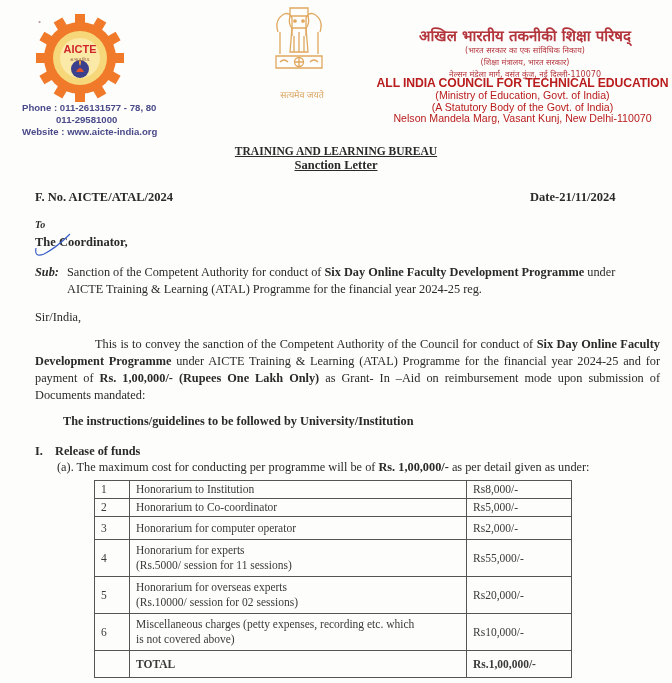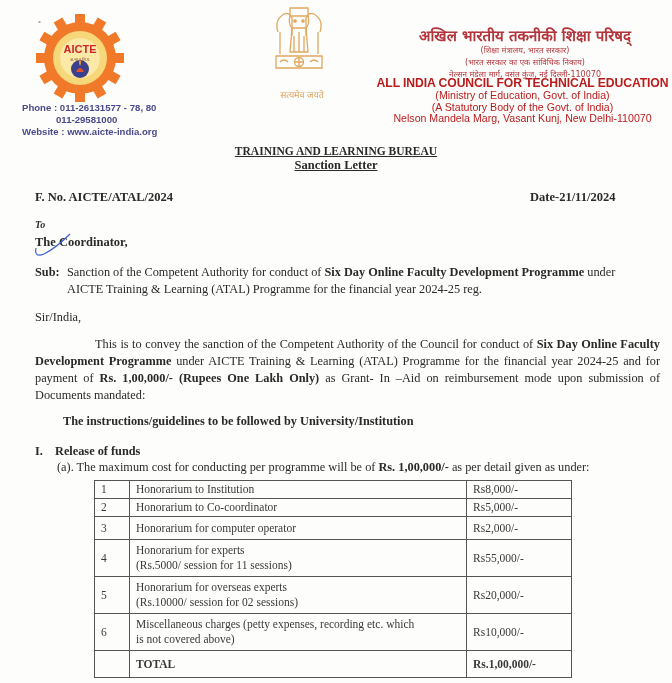--- a/index.html
+++ b/index.html
@@ -36,21 +36,21 @@
     .sanction { top: 158px; font-size: 12.5px; }
 
     .fno { left: 35px; top: 190px; font-weight: bold; font-size: 12.5px; }
     .date { left: 530px; top: 190px; font-weight: bold; font-size: 12.5px; }
     .to { left: 35px; top: 219px; font-weight: bold; font-size: 10px; font-style: italic; }
     .coord { left: 35px; top: 235px; font-weight: bold; font-size: 12.5px; }
     .tick { left: 32px; top: 228px; width: 50px; height: 30px; }
 
     .para { font-size: 12.3px; line-height: 17px; }
     .sub { left: 35px; top: 264px; width: 630px; }
-    .sub .label { font-weight: bold; display: inline-block; width: 32px; }
+    .sub .label { font-weight: bold; display: inline-block; width: 32px; font-style: italic; }
     .sub .l2 { padding-left: 32px; }
 
     .salut { left: 35px; top: 310px; font-size: 12.3px; }
     .body-para { left: 35px; top: 336px; width: 625px; text-align: justify; }
     .body-para .first { text-indent: 60px; }
 
     .instr { left: 35px; top: 414px; font-weight: bold; font-size: 12.3px; margin-left: 28px; }
     .release { left: 35px; top: 444px; font-size: 12.3px; font-weight: bold; }
     .release .num { display: inline-block; width: 20px; }
     .release-a { left: 57px; top: 460px; font-size: 12.3px; }
@@ -121,22 +121,22 @@
     <path d="M8 54 L54 54 L54 66 L8 66 Z"></path>
     <circle cx="31" cy="60" r="4.5"></circle>
     <path d="M31 55.5 L31 64.5 M26.5 60 L35.5 60"></path>
     <path d="M12 60 Q16 56 20 60 M42 60 Q46 56 50 60"></path>
   </svg>
 </div>
 <div class="abs motto">सत्यमेव जयते</div>
 
 <div class="abs hindi-block">
   <div class="hindi-title">अखिल भारतीय तकनीकी शिक्षा परिषद्</div>
+  <div class="hindi-sub">(भारत सरकार का एक सांविधिक निकाय)</div>
   <div class="hindi-sub">(शिक्षा मंत्रालय, भारत सरकार)</div>
-  <div class="hindi-sub">(भारत सरकार का एक सांविधिक निकाय)</div>
   <div class="hindi-sub">नेल्सन मंडेला मार्ग, वसंत कुंज, नई दिल्ली-110070</div>
 </div>
 
 <div class="abs eng-block">
   <div class="eng-title">ALL INDIA COUNCIL FOR TECHNICAL EDUCATION</div>
   <div class="eng-sub">(Ministry of Education, Govt. of India)</div>
   <div class="eng-sub">(A Statutory Body of the Govt. of India)</div>
   <div class="eng-sub">Nelson Mandela Marg, Vasant Kunj, New Delhi-110070</div>
 </div>
 

